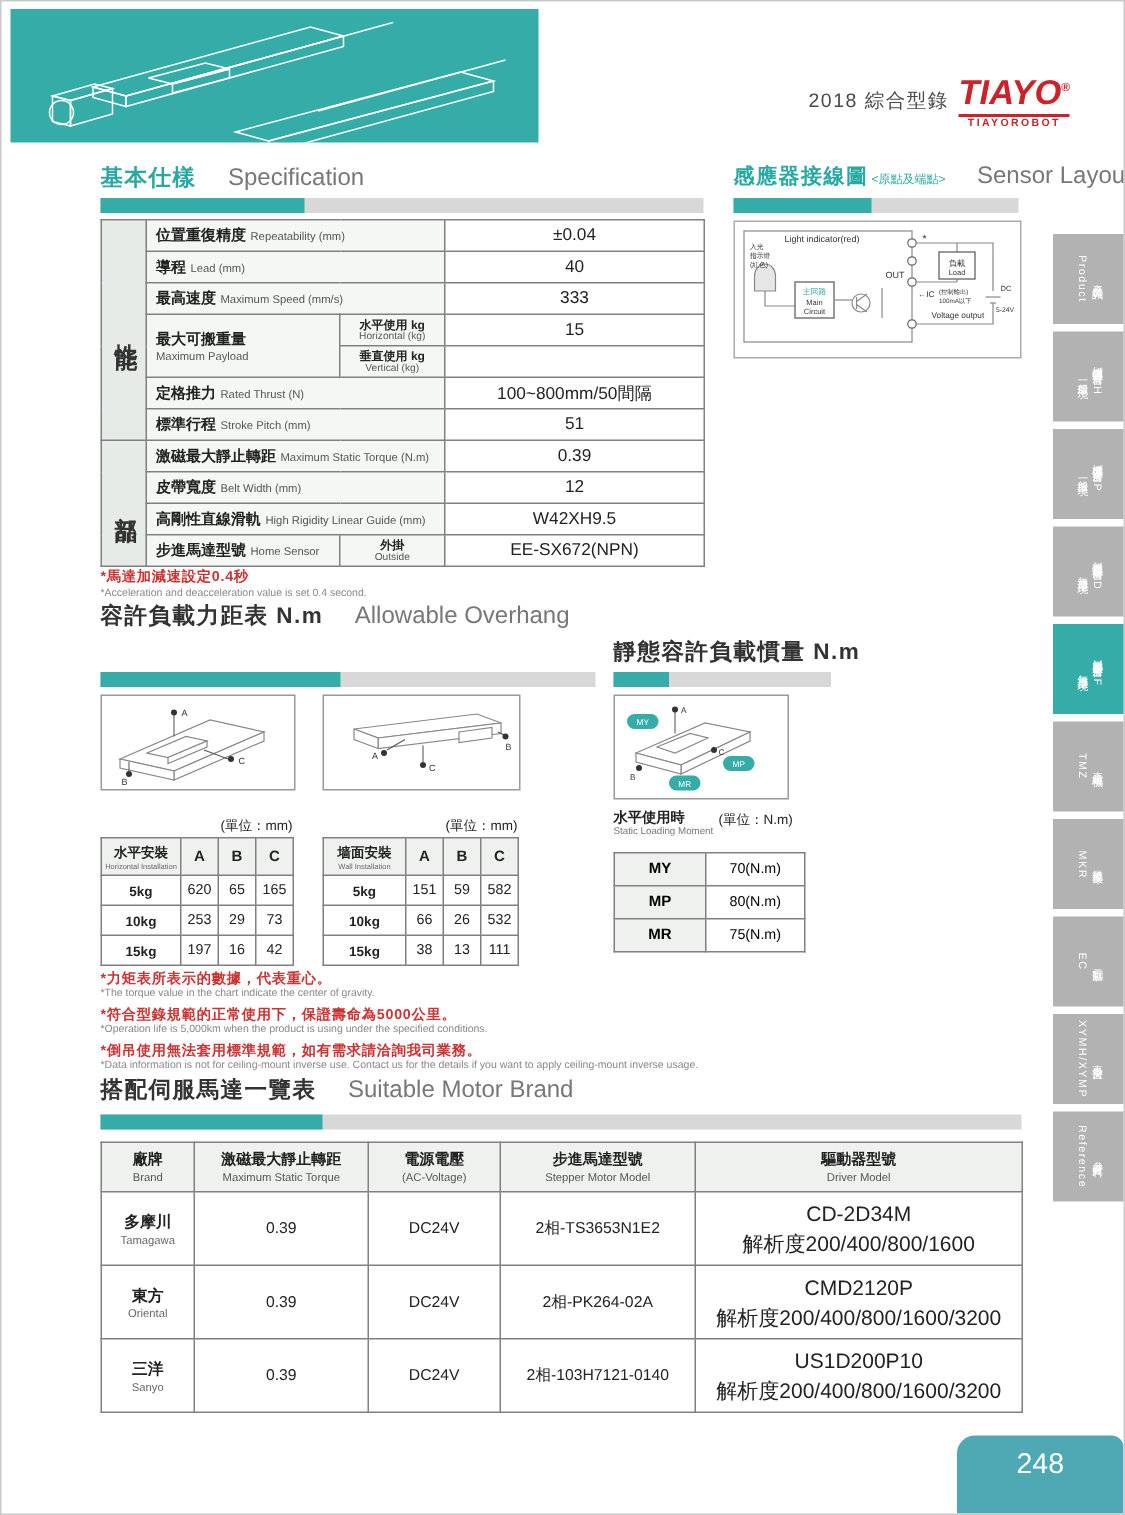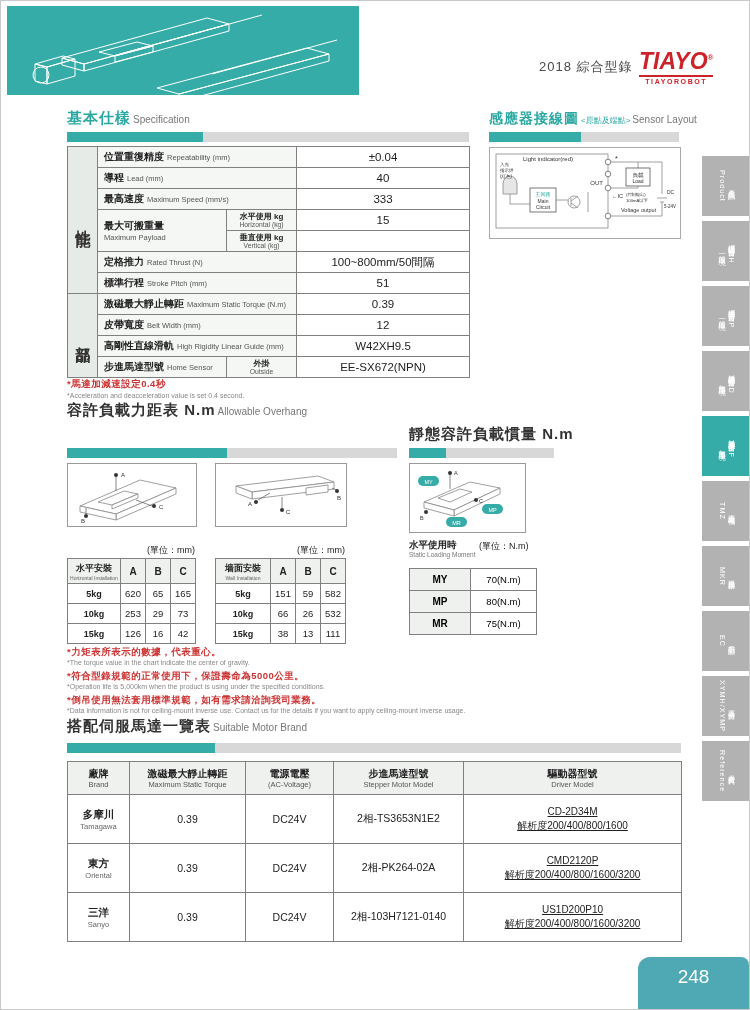--- a/index.html
+++ b/index.html
@@ -3,21 +3,21 @@
 <meta charset="utf-8">
 <style>
   html,body{margin:0;padding:0;background:#fff;}
   body{font-family:"Liberation Sans","DejaVu Sans",sans-serif;}
   #page{position:relative;width:748px;height:1008px;background:#fff;border:1px solid #c9c9c9;overflow:hidden;}
   .abs{position:absolute;}
   
   .ttl-zh{font-weight:bold;font-size:15px;letter-spacing:1px;}
   .teal{color:#2aa8a2;}
   .darkttl{color:#333;}
-  .ttl-en{font-size:10px;color:#777;margin-left:2px;font-weight:normal;letter-spacing:0;}
+  .ttl-en{font-size:16px;color:#777;margin-left:21px;font-weight:normal;letter-spacing:0;}
   .ttl-note{font-size:8px;color:#2aa8a2;margin-left:2px;font-weight:normal;}
   .bar{height:10px;background:#d8d8d8;}
   .bar i{display:block;height:10px;background:#35aca7;}
   
   #hero{left:6px;top:5px;width:352px;height:89px;background:#35aca7;}
   #catalog{left:538px;top:57px;font-size:13px;color:#4a4a4a;letter-spacing:1px;}
   #logo{left:638px;top:45px;text-align:center;}
   #logo .lg{color:#cc2229;font-weight:bold;font-style:italic;font-size:23px;line-height:23px;letter-spacing:0;}
   #logo .reg{font-size:8px;vertical-align:super;font-style:normal;}
   #logo .sub{display:block;border-top:2px solid #cc2229;margin-top:2px;padding-top:1px;color:#cc2229;font-size:7px;font-weight:bold;letter-spacing:1.6px;}
@@ -64,21 +64,21 @@
   
   #motor-table table{width:614px;table-layout:fixed;border:1px solid #555;}
   #motor-table td{text-align:center;vertical-align:middle;color:#222;}
   #motor-table td.hd{background:#eef1ee;height:32px;line-height:1.2;}
   #motor-table td.hd b{display:block;font-size:10px;}
   #motor-table td.hd span{display:block;font-size:7.5px;color:#555;}
   #motor-table td.bd{height:48px;background:#fff;}
   #motor-table .brand b{display:block;font-size:10.5px;}
   #motor-table .brand span{display:block;font-size:7.5px;color:#666;}
   #motor-table .num{font-size:10.5px;}
-  #motor-table .drv{font-size:10px;line-height:1.45;text-decoration:underline;}
+  #motor-table .drv{font-size:14px;line-height:1.45;}
   
   .side-tab{position:absolute;left:701px;width:49px;height:60px;background:#b2b2b2;color:#fff;display:flex;align-items:center;justify-content:center;}
   .side-tab.active{background:#35aca7;}
   .side-tab .vtxt{writing-mode:vertical-rl;font-size:7.2px;line-height:1.35;letter-spacing:1px;text-align:center;}
   .side-tab .vtxt span{display:block;}
   
   #footer-url{left:360px;top:977px;width:268px;text-align:right;font-size:12.5px;color:#333;letter-spacing:0.5px;}
   #page-tab{left:637px;top:956px;width:111px;height:52px;background:#4ea9b4;border-radius:12px 8px 0 0;color:#fff;font-size:19px;text-align:center;line-height:40px;}
   svg text{font-family:"Liberation Sans","DejaVu Sans",sans-serif;}
 </style>
@@ -321,21 +321,21 @@
         <td class="v">165</td>
       </tr>
       <tr>
         <td class="ld">10kg</td>
         <td class="v">253</td>
         <td class="v">29</td>
         <td class="v">73</td>
       </tr>
       <tr>
         <td class="ld">15kg</td>
-        <td class="v">126</td>
+        <td class="v">197</td>
         <td class="v">16</td>
         <td class="v">42</td>
       </tr>
     </tbody>
       </table>
   </div>
 
   <div class="abs" style="left:214px;top:557px;">
     <table class="mini" style="width:130px;">
       <colgroup>

